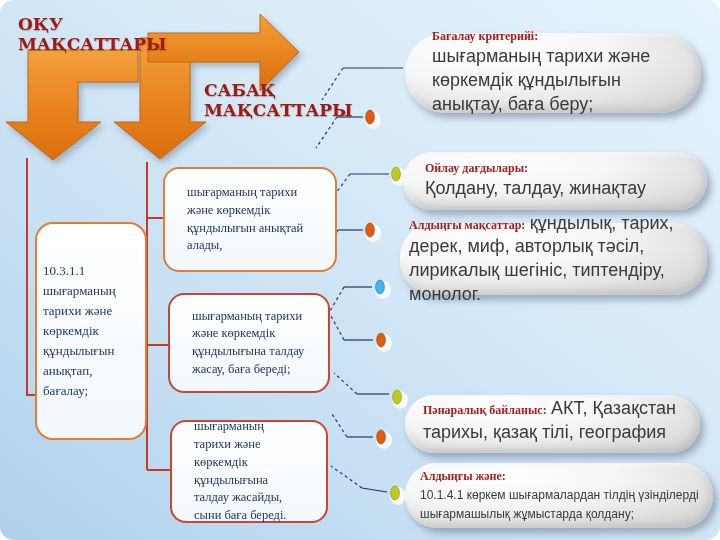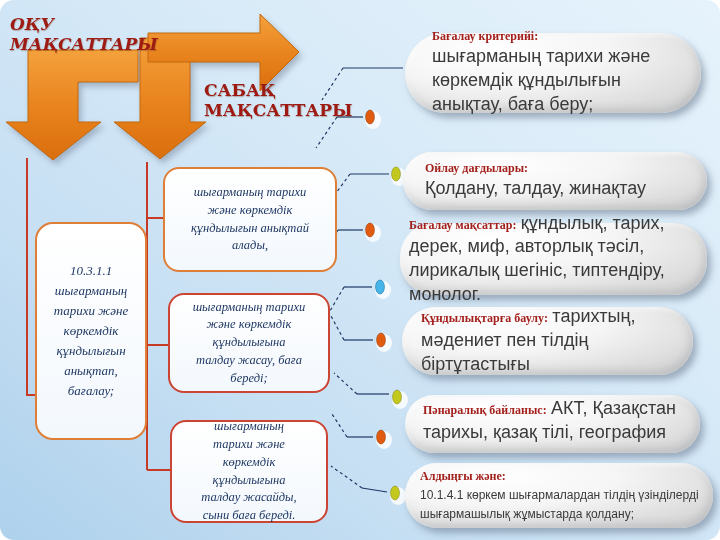--- a/index.html
+++ b/index.html
@@ -7,27 +7,27 @@
     position:relative;width:720px;height:540px;border-radius:14px;overflow:hidden;
     background:linear-gradient(to bottom left,#e6f3fc 0%,#d9ebf8 35%,#c6dff3 70%,#aed1ec 100%);
     font-family:"Liberation Sans",sans-serif;
   }
   svg.overlay{position:absolute;left:0;top:0;z-index:1;pointer-events:none;}
   .title{
     position:absolute;z-index:5;font-family:"DejaVu Serif",serif;font-weight:bold;
     font-size:17px;line-height:1.2;color:#9E1B14;white-space:pre-line;
     text-shadow:0.6px 0.9px 1px rgba(110,55,25,.35);
   }
-  .title-left{left:10px;top:14px;width:140px;font-style:italic;}
+  .title-left{left:18px;top:14px;width:140px;}
   .title-right{left:204px;top:80px;width:140px;}
   .objbox{
     position:absolute;z-index:3;display:flex;align-items:center;justify-content:center;
-    text-align:center;font-family:"Liberation Serif",serif;color:#1F3864;
+    font-family:"Liberation Serif",serif;color:#1F3864;
     background:linear-gradient(180deg,#ffffff 0%,#f3f8fd 100%);
-    box-sizing:border-box;border-radius:16px;font-style:italic;
+    box-sizing:border-box;border-radius:16px;
   }
   .left-box{left:35px;top:222px;width:112px;height:218px;border:2px solid #DF7E36;
     border-radius:18px;font-size:13px;line-height:1.55;padding:4px 6px;}
   .mid{font-size:12.5px;line-height:1.42;padding:4px 22px;}
   .m1{left:163px;top:167px;width:174px;height:105px;border:2px solid #DF7E36;}
   .m2{left:168px;top:293px;width:162px;height:100px;border:2.5px solid #CC4433;}
   .m3{left:170px;top:420px;width:158px;height:103px;border:2.5px solid #CC4433;}
   .card{
     position:absolute;z-index:3;display:flex;flex-direction:column;justify-content:center;
     box-sizing:border-box;
@@ -152,25 +152,22 @@
     <span>шығарманың тарихи және көркемдік құндылығына талдау жасайды, сыни баға береді.</span>
   </div>
 
   <div class="card stacked c1">
     <div><span class="hdr">Бағалау критерийі:</span> <span class="bd">шығарманың тарихи және көркемдік құндылығын анықтау, баға беру;</span></div>
   </div>
   <div class="card stacked c2">
     <div><span class="hdr">Ойлау дағдылары:</span> <span class="bd">Қолдану, талдау, жинақтау</span></div>
   </div>
   <div class="card inline c3">
-    <div><span class="hdr">Бағалау мақсаттар:</span> <span class="bd">құндылық, тарих, дерек, миф, авторлық тәсіл, лирикалық шегініс, типтендіру,
+    <div><span class="hdr">Алдыңғы мақсаттар:</span> <span class="bd">құндылық, тарих, дерек, миф, авторлық тәсіл, лирикалық шегініс, типтендіру,
 монолог.</span></div>
-  </div>
-  <div class="card inline c4">
-    <div><span class="hdr">Құндылықтарға баулу:</span> <span class="bd">тарихтың, мәдениет пен тілдің біртұтастығы</span></div>
   </div>
   <div class="card inline c5">
     <div><span class="hdr">Пәнаралық байланыс:</span> <span class="bd">АКТ, Қазақстан тарихы, қазақ тілі, география</span></div>
   </div>
   <div class="card stacked c6">
     <div><span class="hdr">Алдыңғы және:</span> <span class="bd">10.1.4.1 көркем шығармалардан тілдің үзінділерді
 шығармашылық жұмыстарда қолдану;</span></div>
   </div>
 
 </div>

